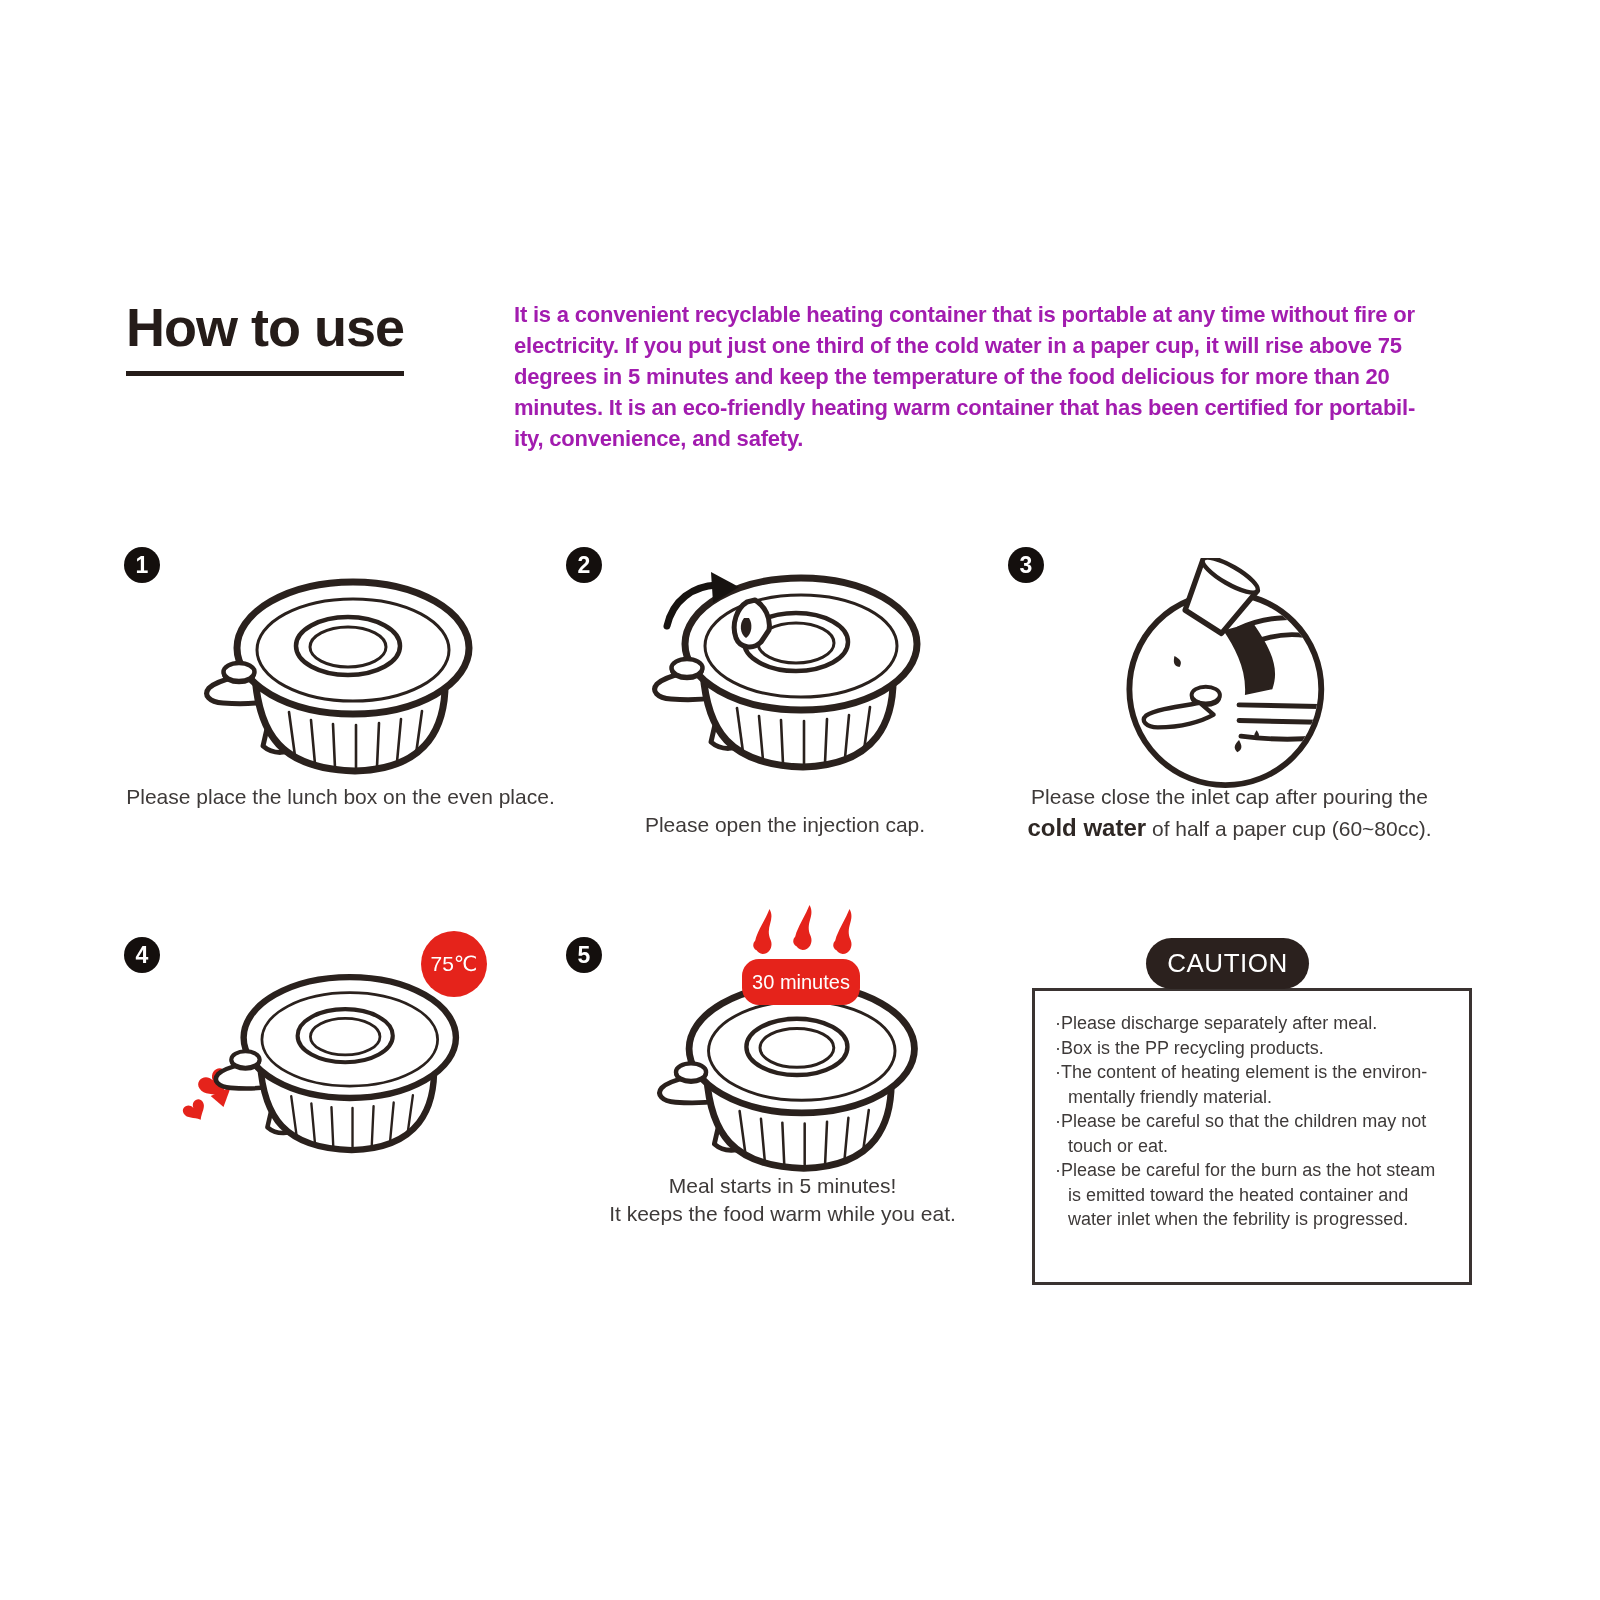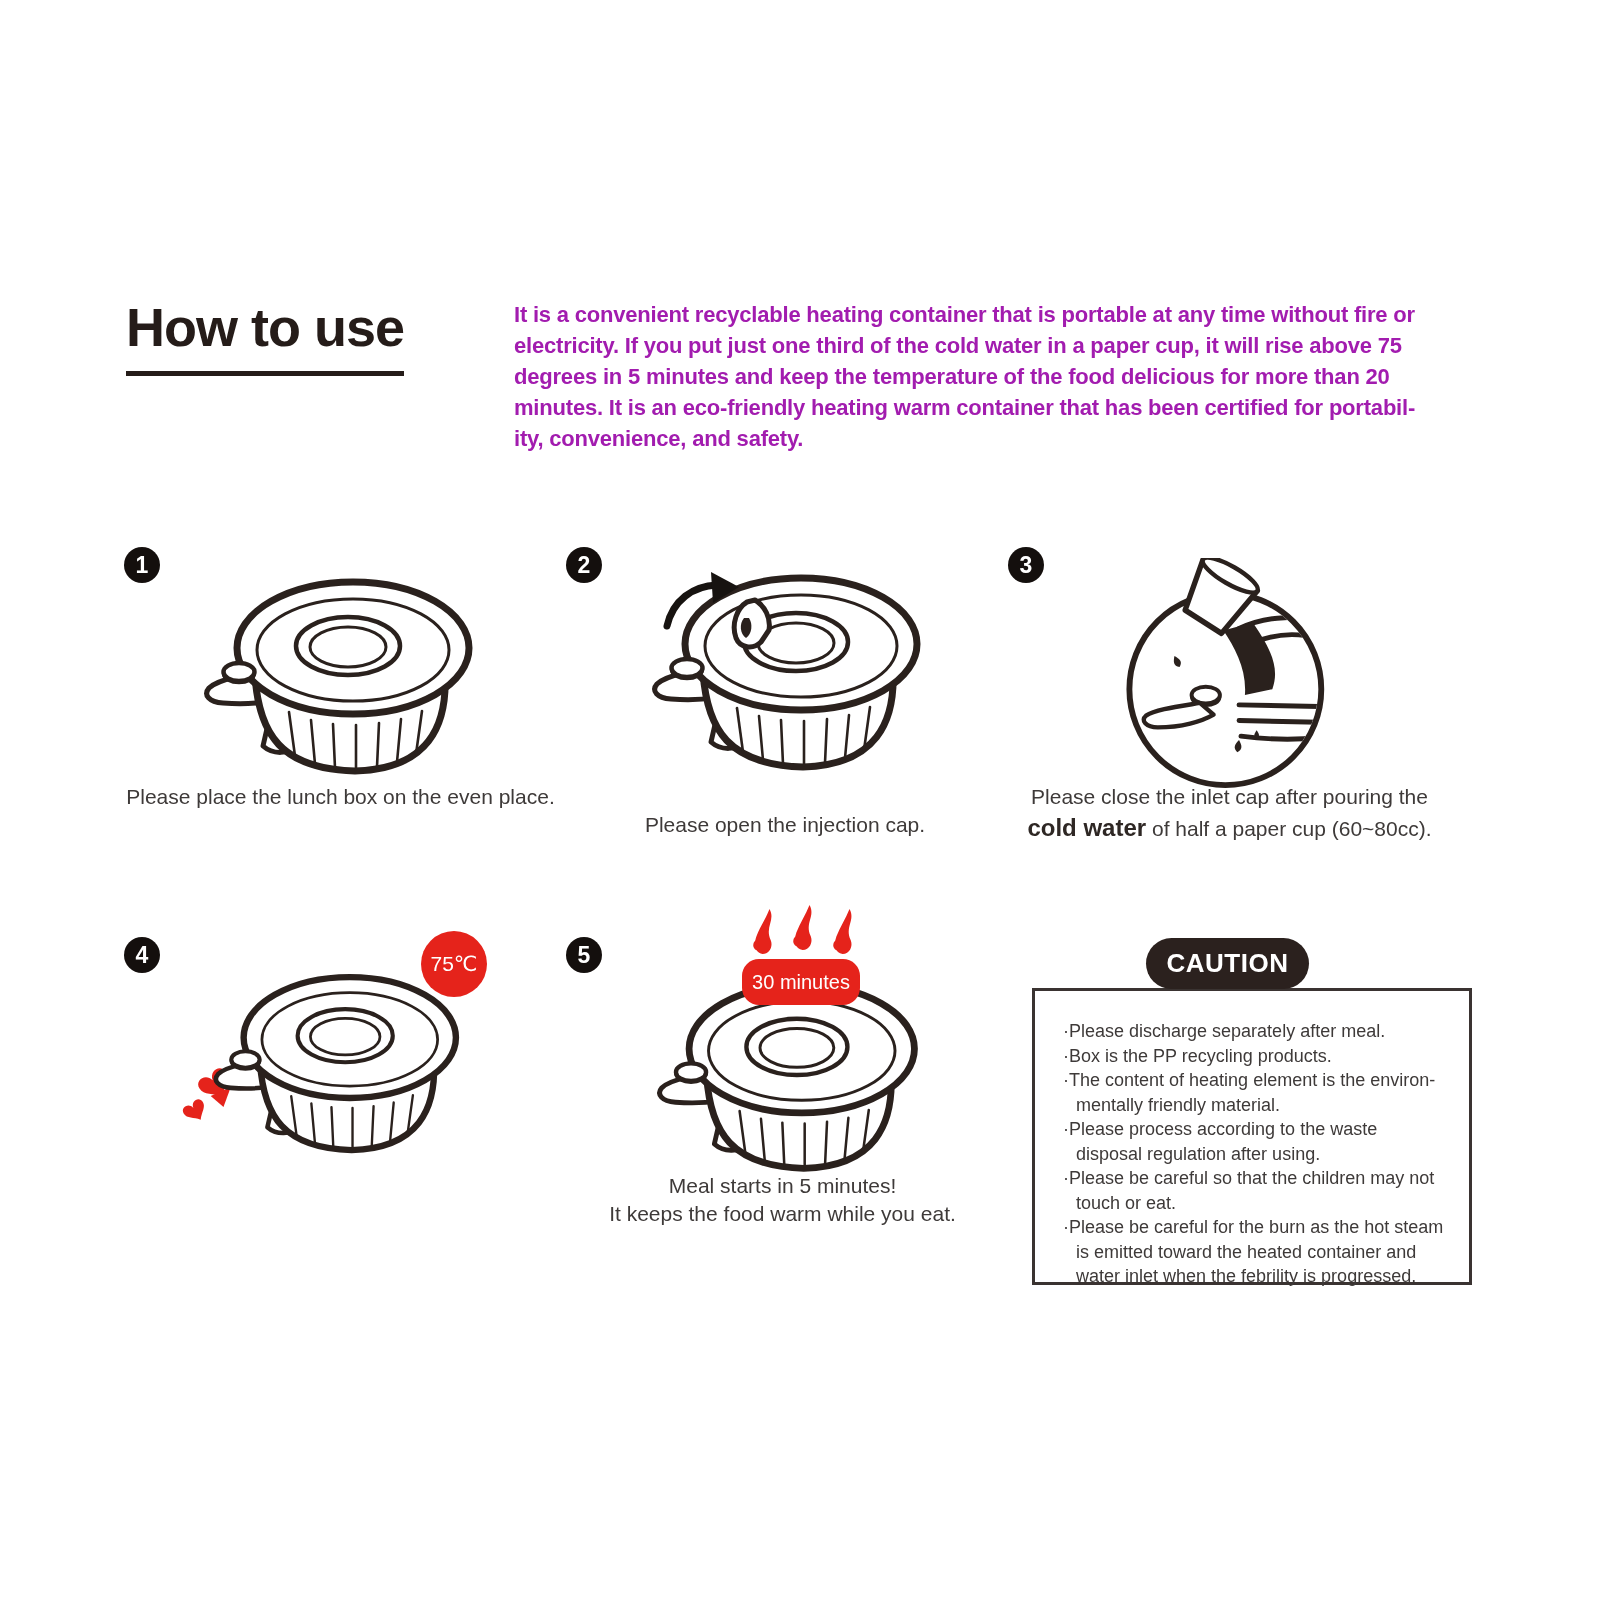--- a/index.html
+++ b/index.html
@@ -24,25 +24,25 @@
   #cap3{left:992px;top:783px;width:475px;white-space:normal;}
   #cap3 .cw{font-size:24px;font-weight:700;color:#2e2724;}
   #cap3 .l2{display:block;margin-top:3px;}
   #cap4{left:118px;top:1172px;width:447px;}
   #cap5{left:590px;top:1172px;width:385px;}
   .badge{position:absolute;background:#e5231b;color:#fff;display:flex;align-items:center;
          justify-content:center;z-index:3;}
   #badge75{left:421px;top:931px;width:66px;height:66px;border-radius:50%;font-size:21px;}
   #badge30{left:742px;top:959px;width:118px;height:46px;border-radius:17px;font-size:20px;}
   .caution-pill{position:absolute;left:1146px;top:938px;width:163px;height:51px;border-radius:26px;
-                background:#2b211e;color:#fff;font-size:26px;font-weight:700;letter-spacing:0.5px;
+                background:#2b211e;color:#fff;font-size:26px;font-weight:400;letter-spacing:0.5px;
                 display:flex;align-items:center;justify-content:center;z-index:2;}
   .caution-box{position:absolute;left:1032px;top:988px;width:440px;height:297px;background:#fff;
                border:3px solid #3a3331;box-sizing:border-box;z-index:1;}
-  .caution-box ul{list-style:none;margin:8px;padding:20px 10px 0 20px;font-size:18px;line-height:24.5px;
+  .caution-box ul{list-style:none;margin:0;padding:20px 10px 0 20px;font-size:18px;line-height:24.5px;
                   color:#3e3a39;}
   .caution-box li{white-space:pre-line;padding-left:13px;text-indent:-13px;}
   .caution-box li::before{content:"\00B7 ";}
   .hidden-defs{position:absolute;width:0;height:0;overflow:hidden;}
 </style>
 </head>
 <body>
 
 <svg class="hidden-defs" aria-hidden="true">
   <defs>
@@ -179,22 +179,20 @@
   <div class="caption" id="cap5">Meal starts in 5 minutes!
 It keeps the food warm while you eat.</div>
 
   <div class="caution-pill">CAUTION</div>
   <div class="caution-box">
     <ul>
       <li>Please discharge separately after meal.</li>
       <li>Box is the PP recycling products.</li>
       <li>The content of heating element is the environ-
 mentally friendly material.</li>
-      <li>Please process according to the waste
-disposal regulation after using.</li>
       <li>Please be careful so that the children may not
 touch or eat.</li>
       <li>Please be careful for the burn as the hot steam
 is emitted toward the heated container and
 water inlet when the febrility is progressed.</li>
     </ul>
   </div>
 
 </div>
 

